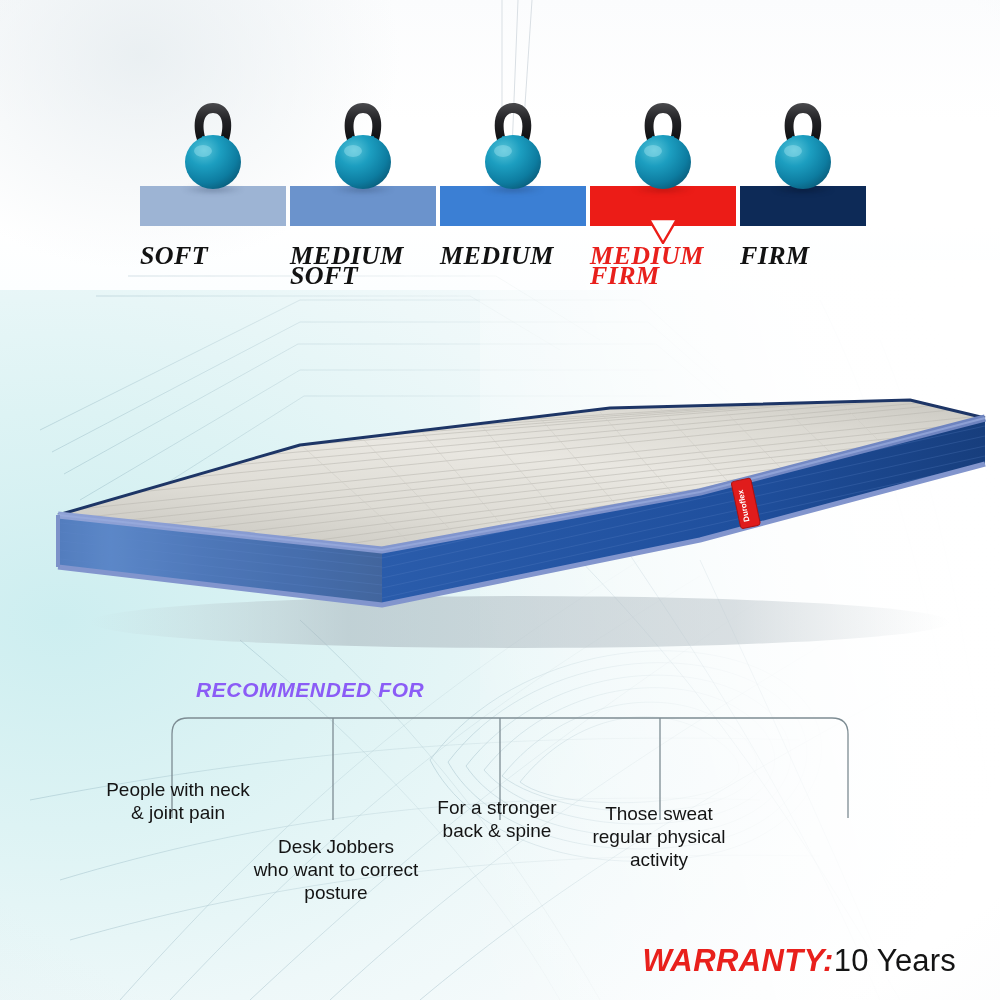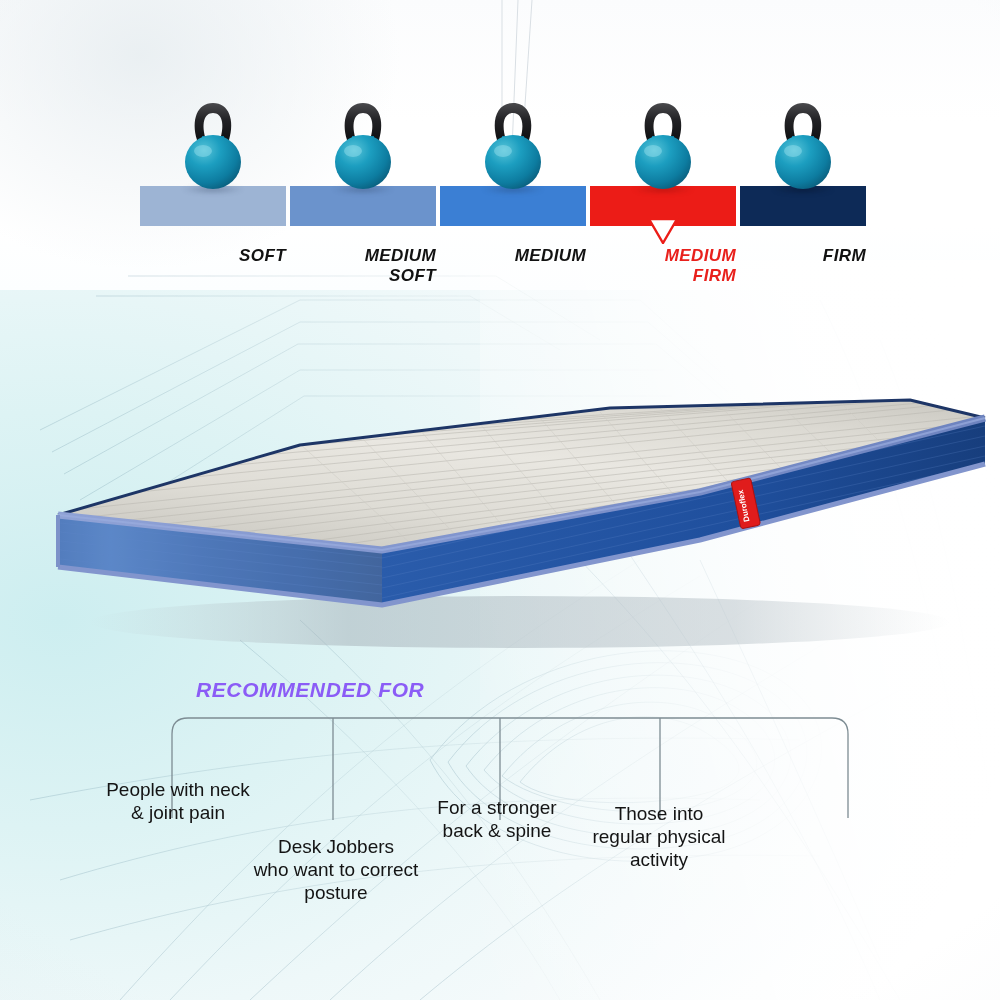--- a/index.html
+++ b/index.html
@@ -30,23 +30,23 @@
   #firmness{position:absolute;left:140px;top:186px;width:726px;height:40px;}
   .seg{position:absolute;top:0;height:40px;}
   .kb{position:absolute;bottom:32px;}
   .kb svg{display:block;}
   .kb-shadow{position:absolute;bottom:30px;left:50%;transform:translateX(-50%);
     width:86px;height:13px;border-radius:50%;
     background:radial-gradient(closest-side,rgba(30,46,74,.34),rgba(30,46,74,0) 72%);filter:blur(2px);}
 
   .marker{position:absolute;left:50%;transform:translateX(-50%);bottom:-18px;width:34px;height:26px;}
 
-  .lbl{position:absolute;text-align:right;
-    font-weight:bold;font-style:italic;font-size:17px;letter-spacing:.4px;
-    line-height:20px;color:#121212;white-space:pre-line;}
+  .lbl{position:absolute;text-align:left;
+    font-weight:bold;font-style:italic;font-size:26px;letter-spacing:.4px;
+    line-height:20px;color:#121212;white-space:pre-line;font-family:Liberation Serif, serif;}
   .lbl.hot{color:#e8201c;}
 
   
   #mattress{position:absolute;left:0;top:360px;width:1000px;height:310px;}
 
   
   #rec-title{position:absolute;left:196px;top:678px;
     font-weight:bold;font-style:italic;font-size:21px;letter-spacing:.6px;color:#8b5cf6;}
   #bracket{position:absolute;left:150px;top:712px;width:720px;height:108px;}
   .rec{position:absolute;text-align:center;font-size:19px;line-height:23px;color:#141414;
@@ -402,18 +402,21 @@
     </g>
   </svg>
 
   <div class="rec" style="left:78px;top:778px;width:200px;">People with neck
 &amp; joint pain</div>
   <div class="rec" style="left:228px;top:828px;width:216px;margin-top:7px;">Desk Jobbers
 who want to correct
 posture</div>
   <div class="rec" style="left:410px;top:796px;width:174px;">For a stronger
 back &amp; spine</div>
-  <div class="rec" style="left:578px;top:802px;width:162px;">Those into
+  <div class="rec" style="left:578px;top:802px;width:162px;">Those sweat
 regular physical
 activity</div>
 
+  <div id="warranty">
+    <span class="w-key">WARRANTY:</span><span class="w-val">10 Years</span>
+  </div>
 
 </div>
 
 </body></html>

